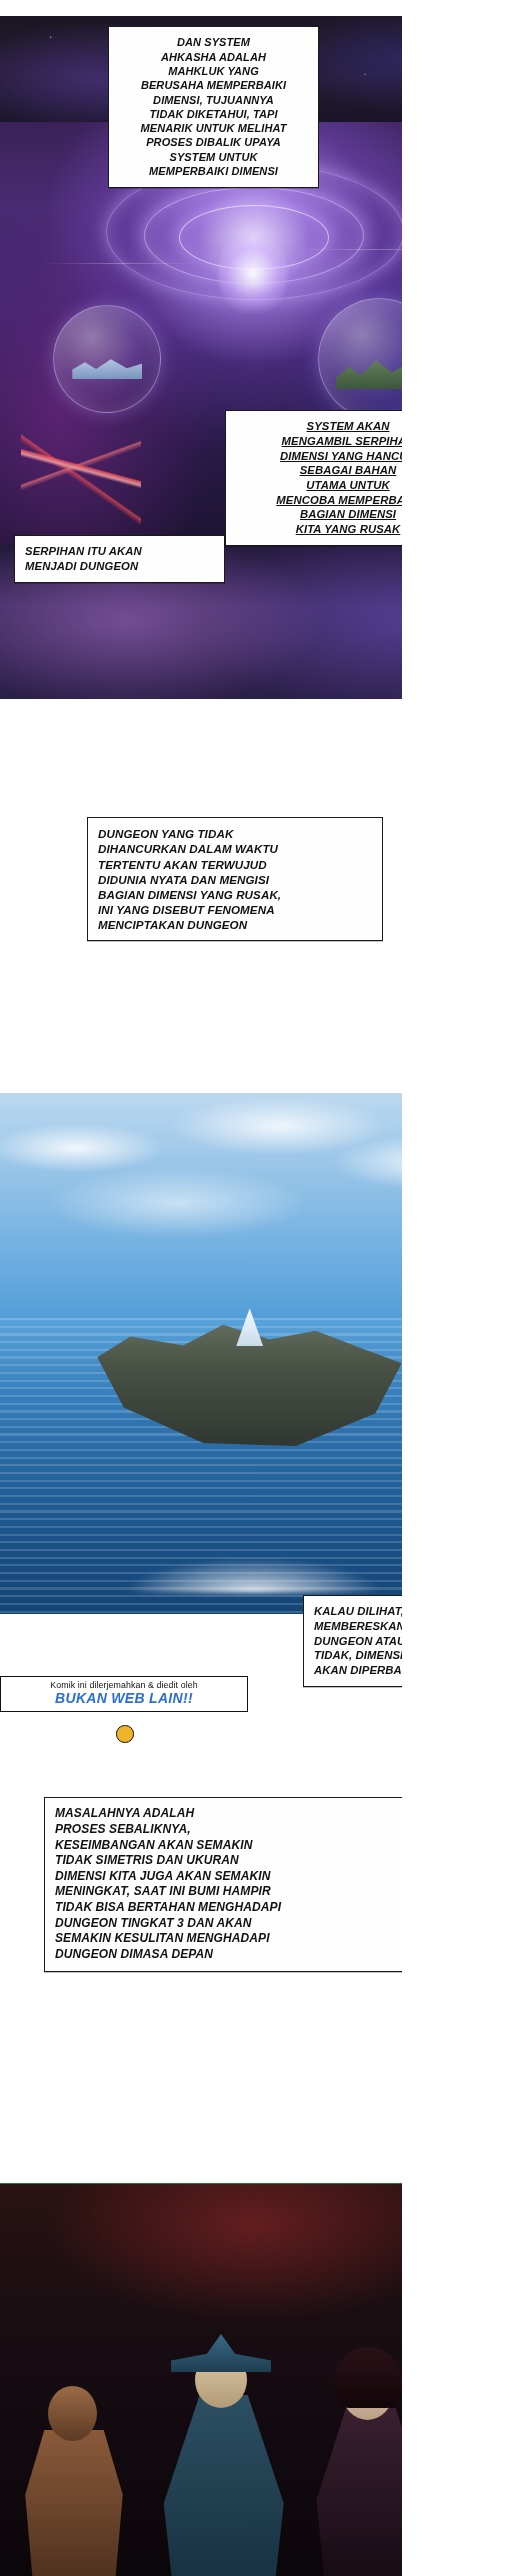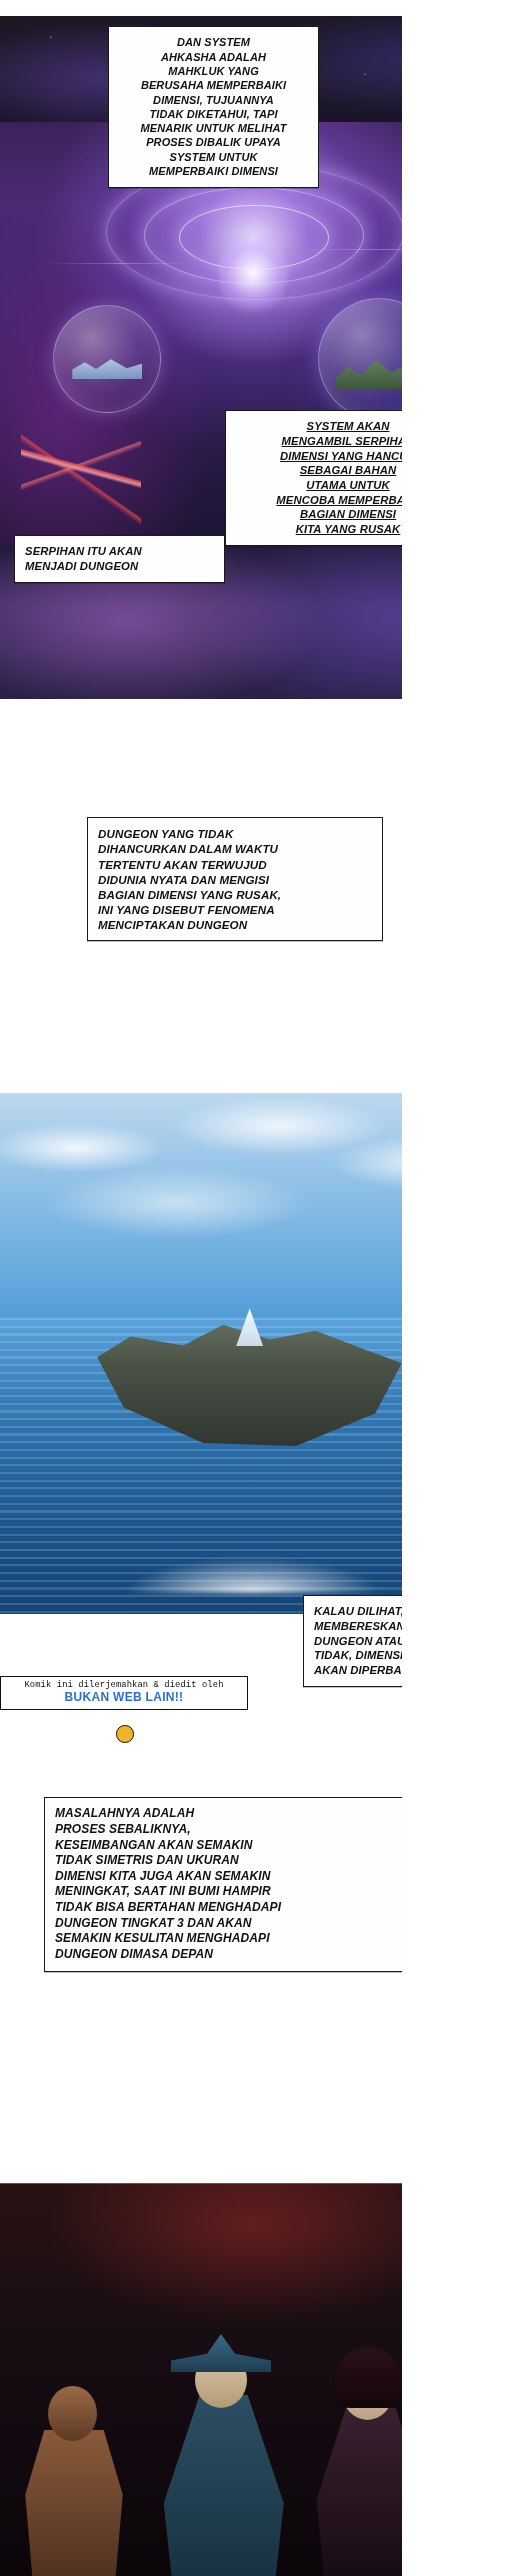--- a/index.html
+++ b/index.html
@@ -267,36 +267,37 @@
     width: 248px;
     background: rgba(255,255,255,.93);
     border: 1.4px solid #111;
     padding: 2.8px 5.6px 5.6px 5.6px;
     box-sizing: border-box;
     text-align:center;
   }
   .wm-top {
     font-size: 8.8px;
     color: #111;
-    font-family: Liberation Mono, monospace;
+    font-family: Liberation Sans, sans-serif;
     letter-spacing: 0.1px;
   }
   .wm-main {
     font-size: 22px;
     font-weight: 700;
     color: #e8432e;
     letter-spacing: 0.4px;
     line-height: 1.05;
     font-family: "Liberation Sans", sans-serif;
   }
   .wm-sub {
-    font-size: 12px;
+    font-size: 14px;
     color: #2b6fd6;
     font-weight: 700;
     letter-spacing: 0.3px;
+    font-style: italic;
   }
   .wm-dot {
     position:absolute;
     left: 115px; top: 48px;
     width: 15.5px; height: 15.5px;
     border-radius: 50%;
     background: #f0b429;
     border: 1.4px solid #111;
   }
 </style>

